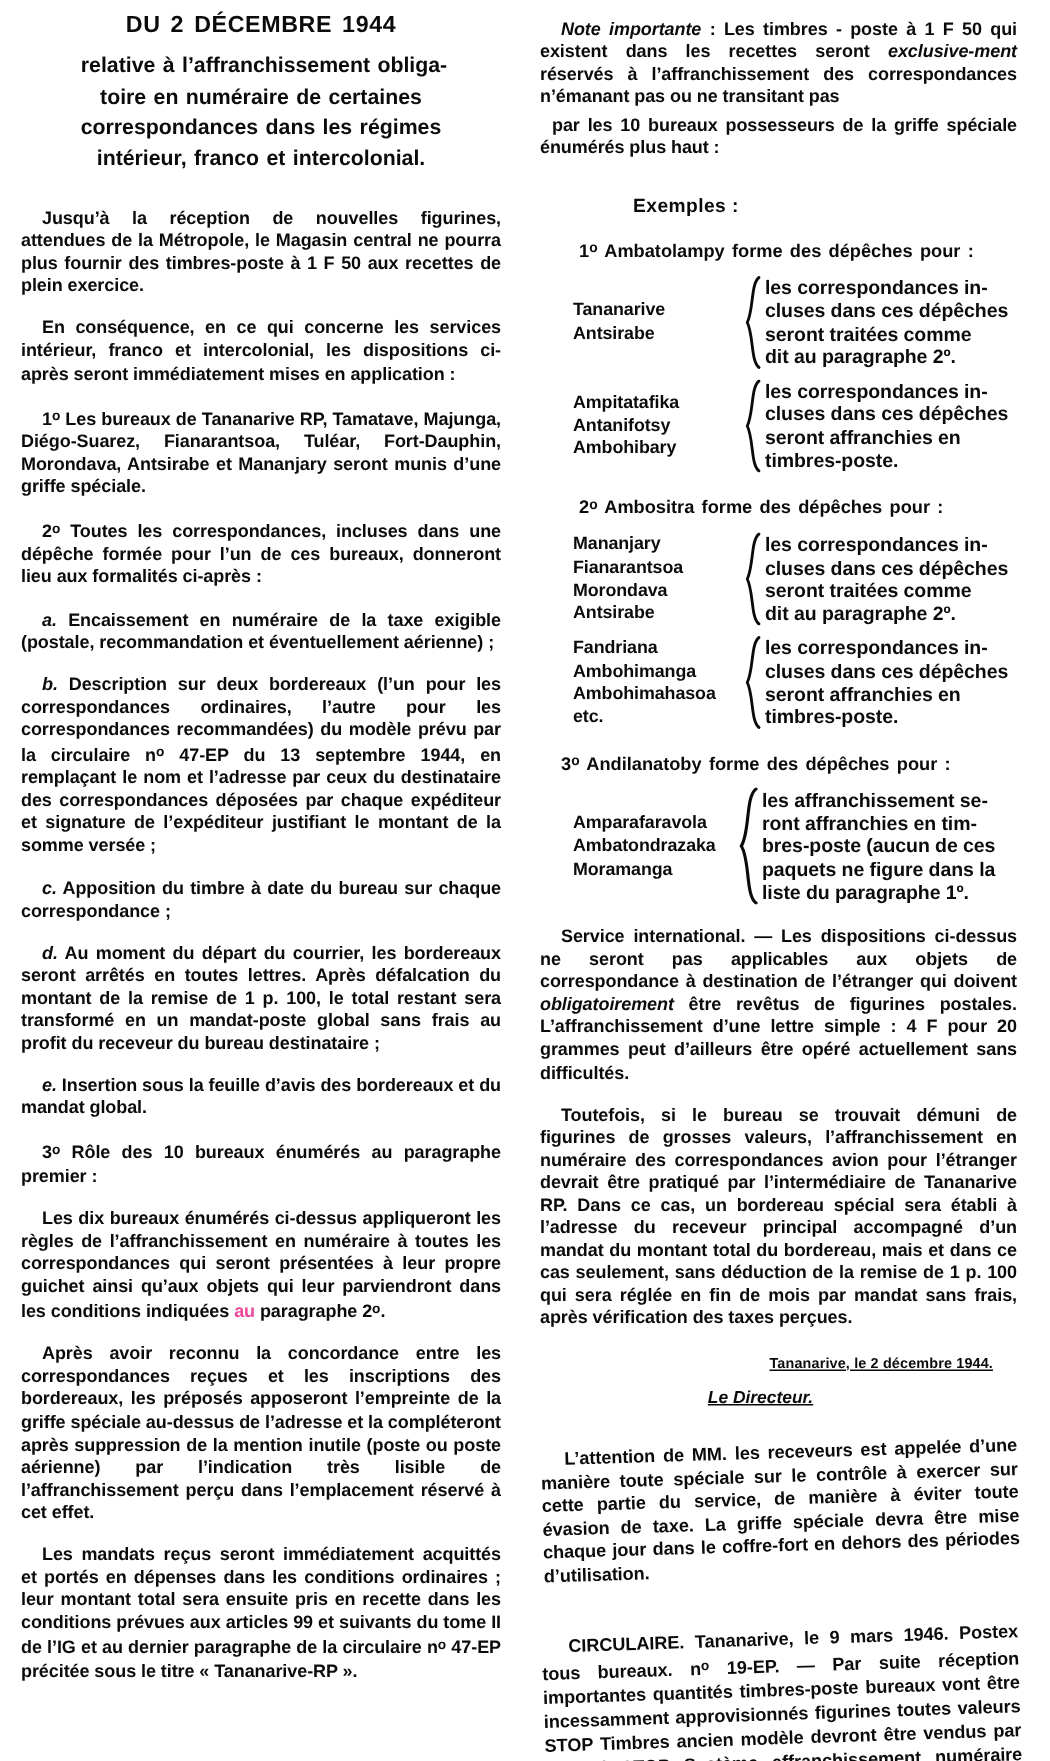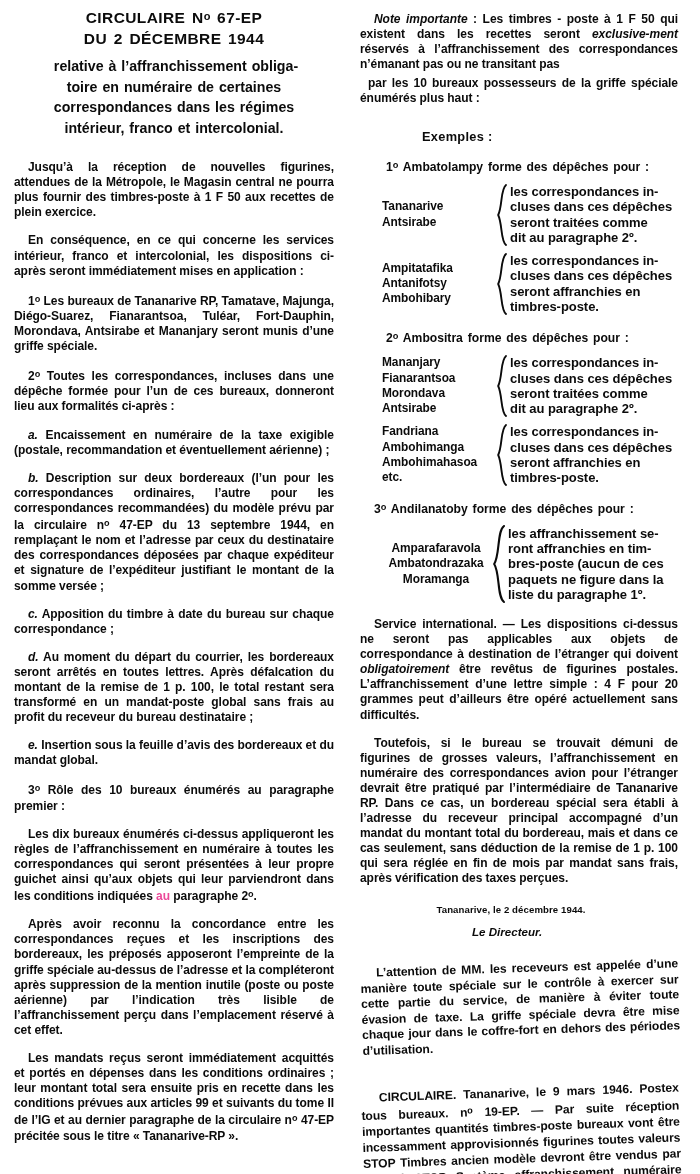--- a/index.html
+++ b/index.html
@@ -131,32 +131,34 @@
     line-height: 15.3px;
     text-align: justify;
     letter-spacing: -0.05px;
   }
   .bt-right div:last-child { text-align: left; }
 
   
   .sig-date {
     font-size: 9.6px;
     font-weight: bold;
-    text-align: center;
+    text-align: right;
     padding-top: 17px;
     padding-right: 16px;
     letter-spacing: 0.1px;
+    text-decoration: underline;
   }
   .sig-dir {
     font-size: 11.6px;
     font-weight: bold;
     font-style: italic;
     text-align: center;
     padding-top: 10px;
     padding-right: 24px;
+    text-decoration: underline;
   }
 
   
   .skew-wrap {
     padding-top: 16px;
   }
   .skew {
     font-size: 12.1px;
     line-height: 15.6px;
     font-weight: bold;
@@ -178,23 +180,20 @@
     padding-top: 20px;
   }
 </style>
 </head>
 <body>
 
 <div class="page">
 
   <div class="col">
 
-    <div class="title-line">
-      <span>CIRCULAIRE N</span><span class="sup">o</span><span> 67-EP</span>
-    </div>
     <div class="title-line">DU 2 DÉCEMBRE 1944</div>
 
     <div class="subtitle">
       <span class="l l1">relative à l’affranchissement obliga-</span>
       <span class="l">toire en numéraire de certaines</span>
       <span class="l">correspondances dans les régimes</span>
       <span class="l">intérieur, franco et intercolonial.</span>
     </div>
 
     <p class="b first">Jusqu’à la réception de nouvelles figurines, attendues de la Métropole, le Magasin central ne pourra plus fournir des timbres-poste à 1 F 50 aux recettes de plein exercice.</p>
@@ -309,21 +308,21 @@
         <div>les correspondances in-</div>
         <div>cluses dans ces dépêches</div>
         <div>seront affranchies en</div>
         <div>timbres-poste.</div>
       </div>
     </div>
 
     <div class="ex-head" style="padding-left:14px;"><span>3</span><span class="sup">o</span><span> Andilanatoby forme des dépêches pour :</span></div>
 
     <div class="brace-table" style="padding-top:8px;">
-      <div class="bt-left" style="width:108px;flex:0 0 108px;text-align:center;">
+      <div class="bt-left" style="width:108px;flex:0 0 108px;">
         <div>Amparafaravola</div>
         <div>Ambatondrazaka</div>
         <div>Moramanga</div>
       </div>
       <div class="bt-brace" style="width:18px;flex:0 0 18px;">
         <svg width="14" height="78" viewBox="0 0 14 78" aria-hidden="true">
             <path d="M12 1 C5 6, 8 30, 2.2 39 C8 48, 5 72, 12 77" fill="none" stroke="#0b0b0b" stroke-width="2.1" stroke-linecap="round"></path>
           </svg>
       </div>
       <div class="bt-right">

